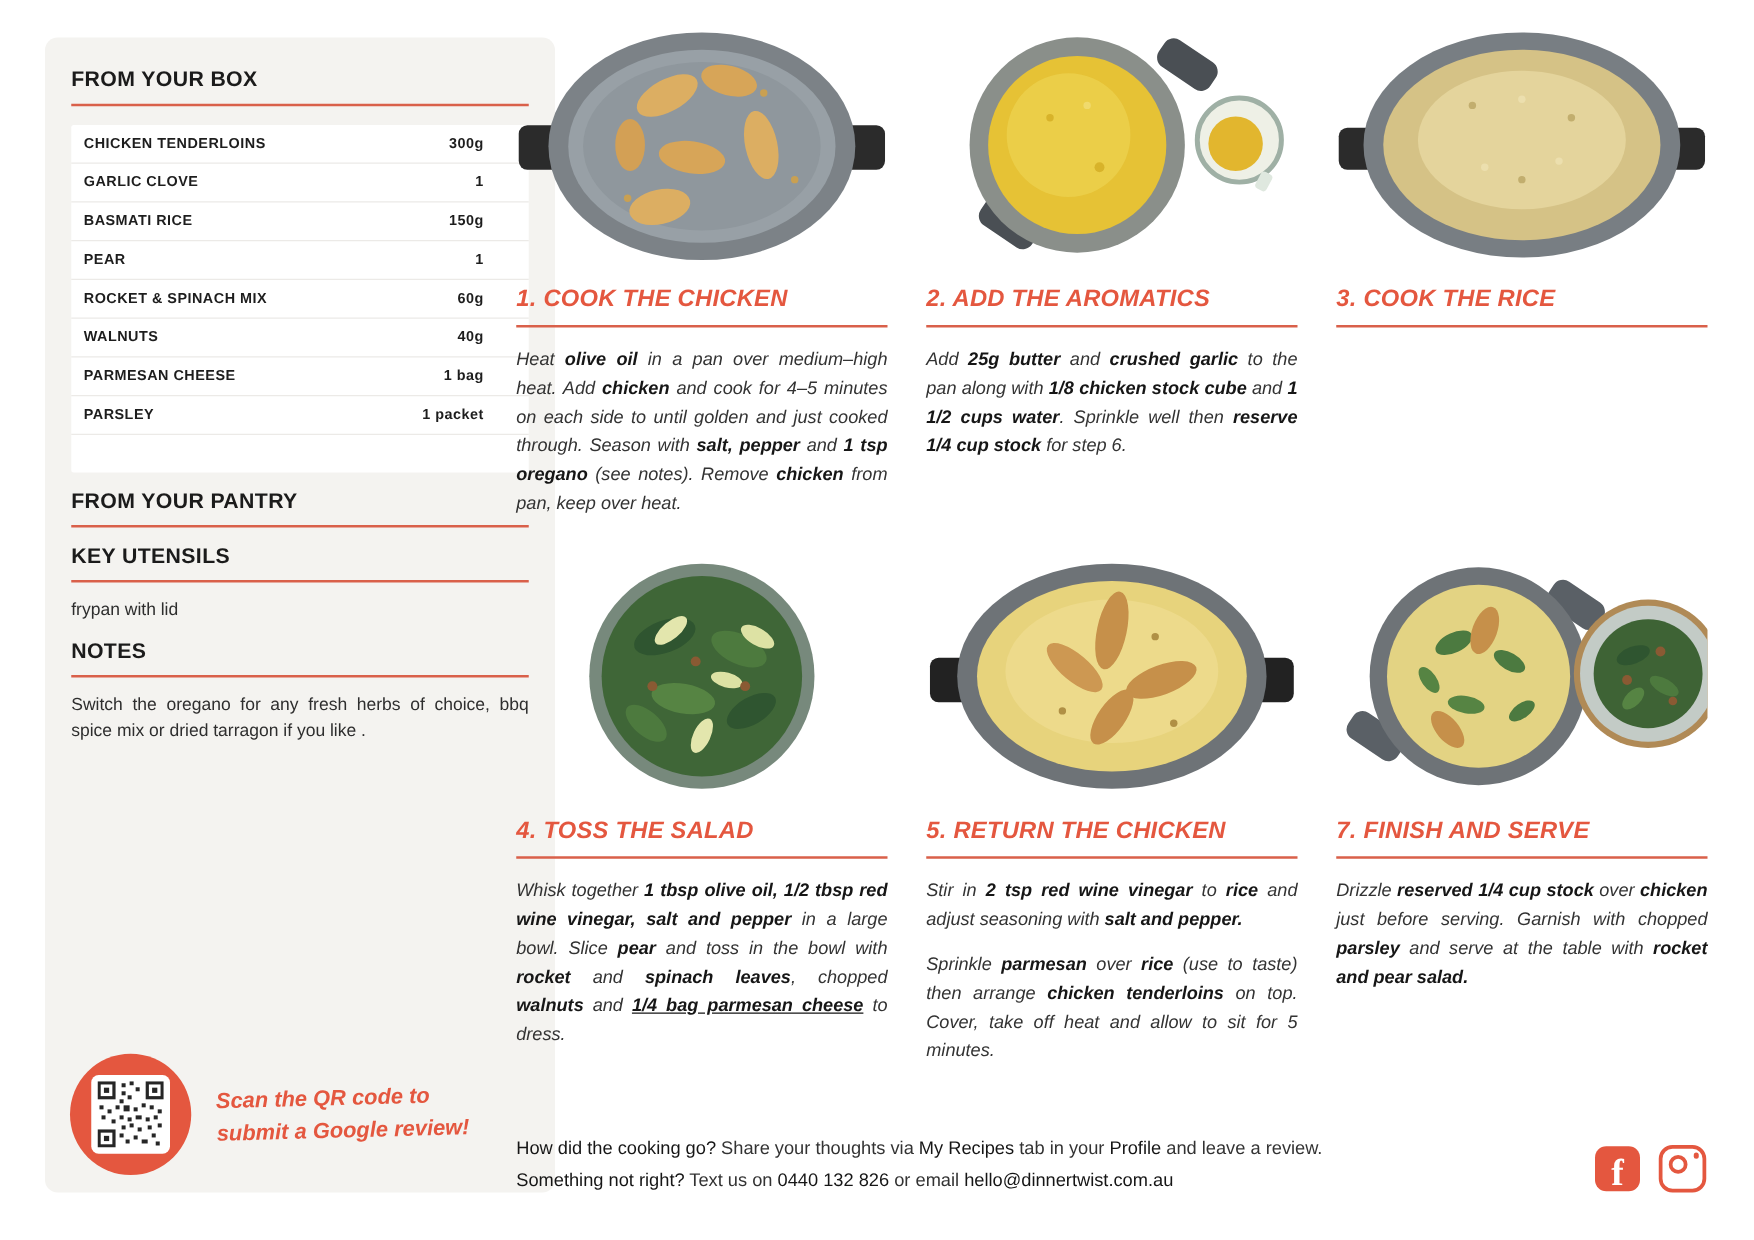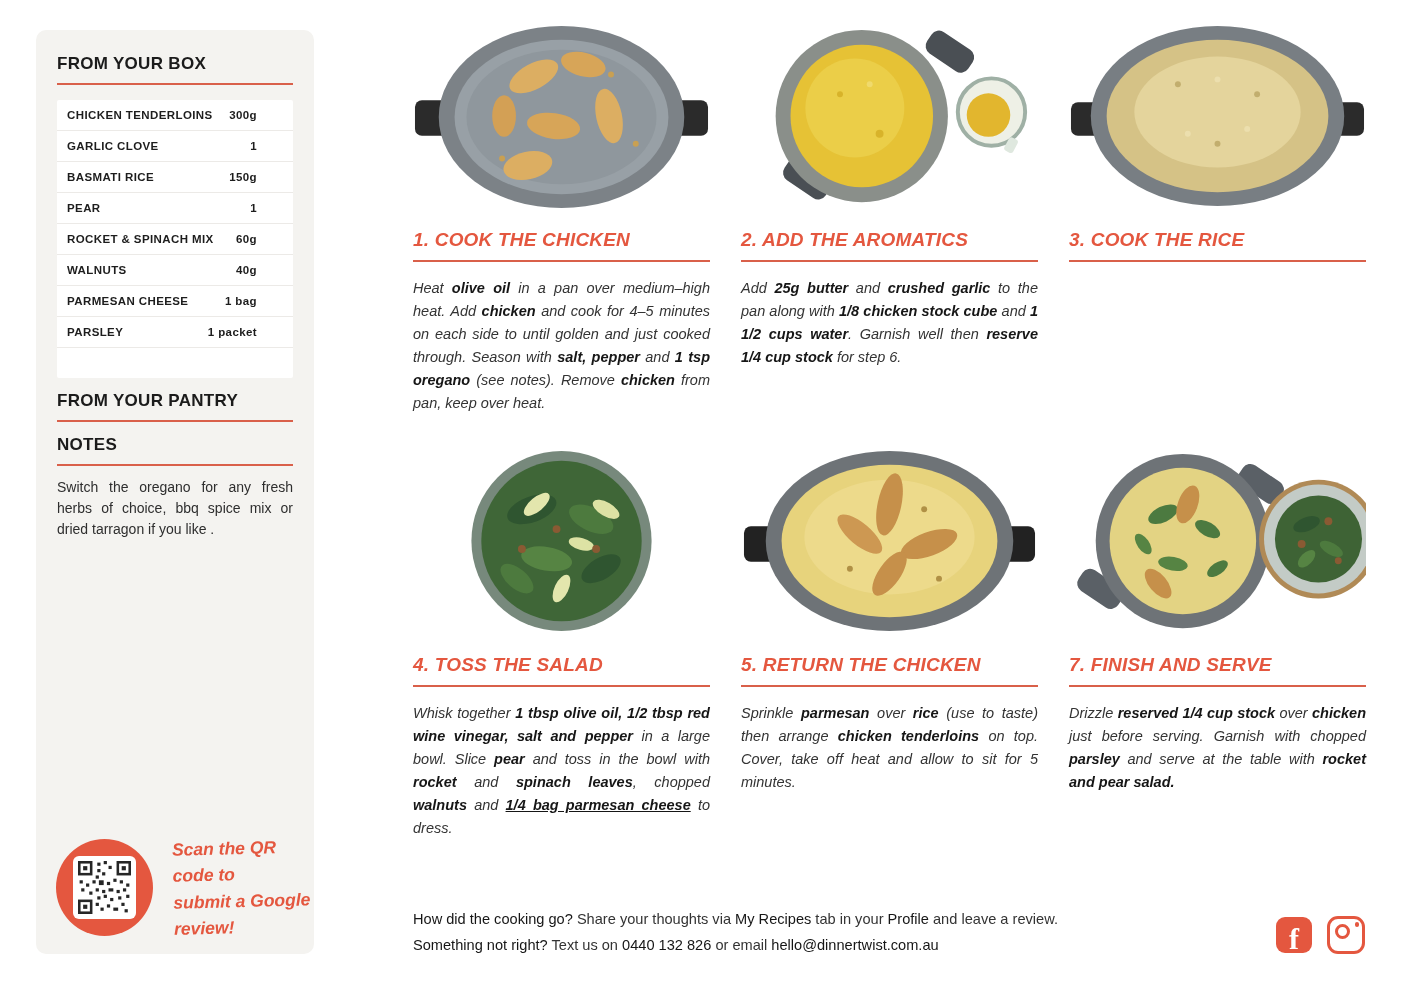--- a/index.html
+++ b/index.html
@@ -10,21 +10,21 @@
     --bold:#161616;
   }
   *{margin:0;padding:0;box-sizing:border-box;}
   html,body{background:#ffffff;}
   .page{
     position:relative;width:1403px;height:992px;background:#fff;overflow:hidden;
     font-family:"Liberation Sans",sans-serif;color:var(--text);
   }
   
   .sidebar{
-    position:absolute;left:36px;top:30px;width:278px;height:924px;
+    position:absolute;left:36px;top:30px;width:408px;height:924px;
     background:var(--sidebar-bg);border-radius:10px;padding:24px 21px;
   }
   .side-h{
     font-size:17px;font-weight:700;color:#1b1b1b;letter-spacing:.3px;
     padding-bottom:9px;border-bottom:2px solid var(--rule);
   }
   .box-table{background:#fff;margin-top:15px;padding-bottom:30px;border-radius:2px;}
   .box-row{
     display:flex;justify-content:space-between;align-items:center;
     padding:9px 10px;border-bottom:1px solid #ECEAE7;
@@ -124,20 +124,24 @@
       <div class="box-row">
         <span class="iname">PARSLEY</span>
         <span class="iqty">1 packet</span>
       </div>
     </div>
 
     <div class="side-section">
       <h2 class="side-h">FROM YOUR PANTRY</h2>
     </div>
 
+    <div class="side-section">
+      <h2 class="side-h">KEY UTENSILS</h2>
+      <p class="side-p">frypan with lid</p>
+    </div>
 
     <div class="side-section">
       <h2 class="side-h">NOTES</h2>
       <p class="side-p">Switch the oregano for any fresh herbs of choice, bbq spice mix or dried tarragon if you like .</p>
     </div>
 
     <div class="qr-wrap">
       <div class="qr-circle">
         <div class="qr-code">
           <svg viewBox="0 0 33 33" xmlns="http://www.w3.org/2000/svg">
@@ -233,21 +237,21 @@
           <circle cx="115" cy="84" r="50" fill="#ecd14f" opacity="0.75"></circle>
           <circle cx="140" cy="110" r="4" fill="#d8b32a"></circle>
             <circle cx="100" cy="70" r="3" fill="#d8b32a"></circle>
             <circle cx="130" cy="60" r="3" fill="#f0da6c"></circle>
           <circle cx="253" cy="88" r="34" fill="#eef0e6" stroke="#9fb0a5" stroke-width="4"></circle>
           <circle cx="250" cy="91" r="22" fill="#e2b62e"></circle>
           <rect x="268" y="114" width="10" height="15" rx="3" fill="#dfe8df" transform="rotate(28 273 121)"></rect>
         </svg>
       </div>
       <h3 class="step-title">2. ADD THE AROMATICS</h3>
-      <p class="step-body"><span>Add </span><span class="b">25g butter</span><span> and </span><span class="b">crushed garlic</span><span> to the pan along with </span><span class="b">1/8 chicken stock cube</span><span> and </span><span class="b">1 1/2 cups water</span><span>. Garnish well then </span><span class="b">reserve 1/4 cup stock</span><span> for step 6.</span></p>
+      <p class="step-body"><span>Add </span><span class="b">25g butter</span><span> and </span><span class="b">crushed garlic</span><span> to the pan along with </span><span class="b">1/8 chicken stock cube</span><span> and </span><span class="b">1 1/2 cups water</span><span>. Sprinkle well then </span><span class="b">reserve 1/4 cup stock</span><span> for step 6.</span></p>
     </section>
 
     <section class="step">
       <div class="photo">
         <svg viewBox="0 0 300 185" xmlns="http://www.w3.org/2000/svg">
           <rect x="2" y="78" width="38" height="34" rx="7" fill="#2b2b2b"></rect>
           <rect x="260" y="78" width="38" height="34" rx="7" fill="#2b2b2b"></rect>
           <ellipse cx="150" cy="92" rx="128" ry="91" fill="#787e83"></ellipse>
           <ellipse cx="150" cy="92" rx="112" ry="77" fill="#d5c286"></ellipse>
           <ellipse cx="150" cy="88" rx="84" ry="56" fill="#e4d49c"></ellipse>
@@ -296,20 +300,21 @@
           <ellipse cx="150" cy="55" rx="12" ry="32" fill="#c6904a" transform="rotate(12 150 55)"></ellipse>
           <ellipse cx="190" cy="95" rx="12" ry="30" fill="#c6904a" transform="rotate(70 190 95)"></ellipse>
           <ellipse cx="120" cy="85" rx="11" ry="28" fill="#cd9852" transform="rotate(-50 120 85)"></ellipse>
           <ellipse cx="150" cy="125" rx="11" ry="26" fill="#c6904a" transform="rotate(35 150 125)"></ellipse>
           <circle cx="110" cy="120" r="3" fill="#b09045"></circle>
             <circle cx="185" cy="60" r="3" fill="#b09045"></circle>
             <circle cx="200" cy="130" r="3" fill="#b09045"></circle>
         </svg>
       </div>
       <h3 class="step-title">5. RETURN THE CHICKEN</h3>
+      <p class="step-body"><span>Stir in </span><span class="b">2 tsp red wine vinegar</span><span> to </span><span class="b">rice</span><span> and adjust seasoning with </span><span class="b">salt and pepper.</span></p>
       <p class="step-body"><span>Sprinkle </span><span class="b">parmesan</span><span> over </span><span class="b">rice</span><span> (use to taste) then arrange </span><span class="b">chicken tenderloins</span><span> on top. Cover, take off heat and allow to sit for 5 minutes.</span></p>
     </section>
 
     <section class="step">
       <div class="photo">
         <svg viewBox="0 0 300 185" xmlns="http://www.w3.org/2000/svg">
           <rect x="170" y="22" width="48" height="25" rx="9" fill="#5a6066" transform="rotate(34 194 34)"></rect>
           <rect x="8" y="128" width="48" height="25" rx="9" fill="#5a6066" transform="rotate(34 32 140)"></rect>
           <circle cx="115" cy="92" r="88" fill="#6e7377"></circle>
           <circle cx="115" cy="92" r="74" fill="#e3d383"></circle>

